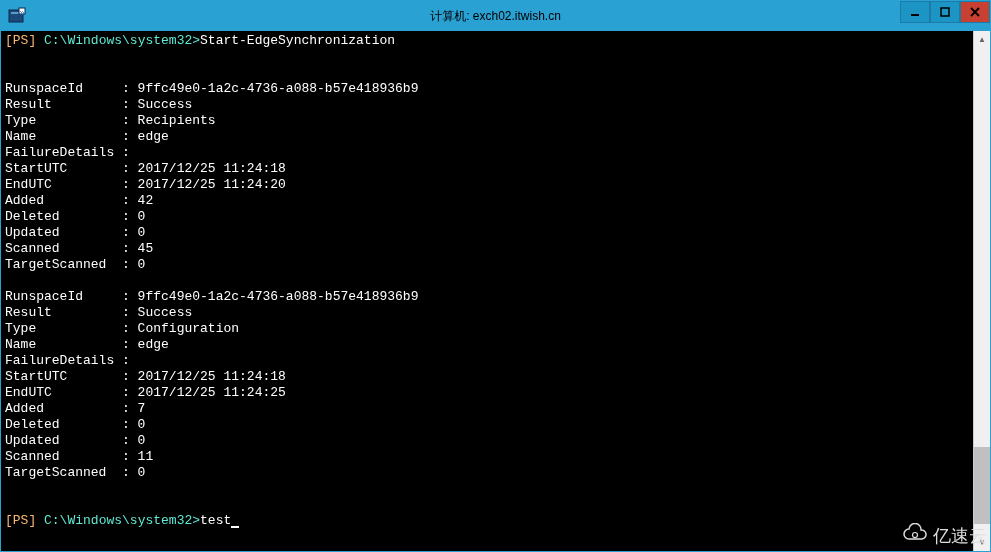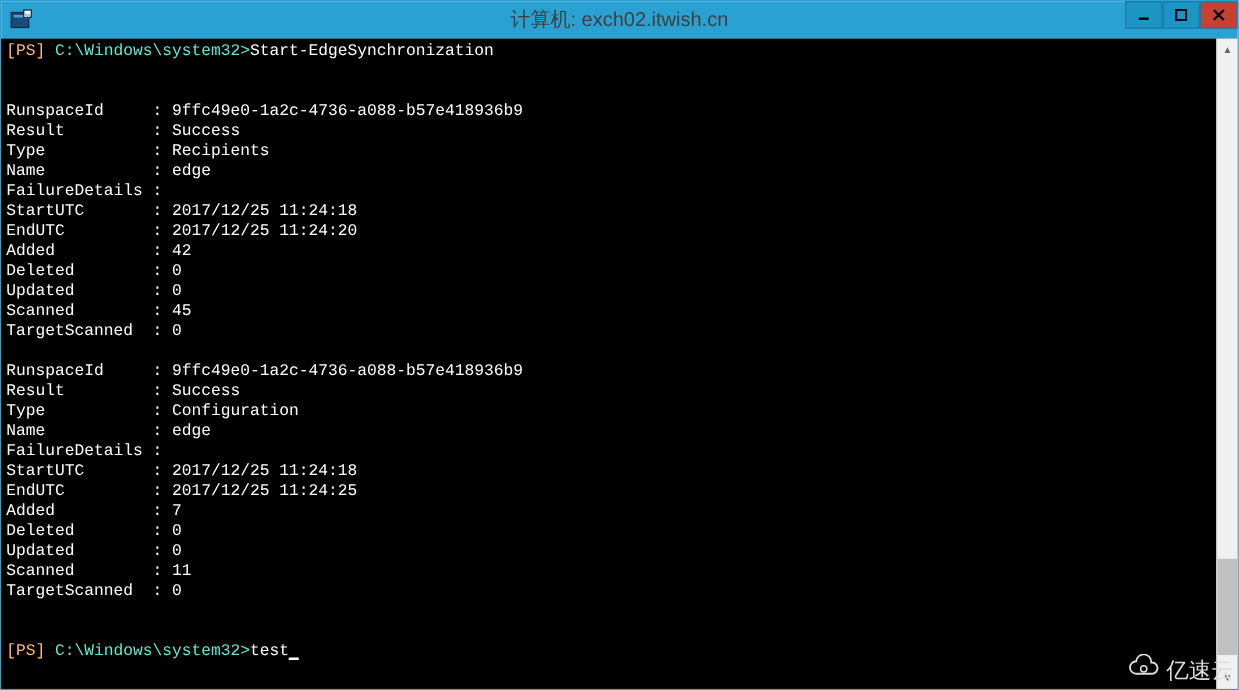--- a/index.html
+++ b/index.html
@@ -30,22 +30,22 @@
       height: 20px;
       margin-left: 6px;
       display: flex;
       align-items: center;
       justify-content: center;
     }
     .titlebar-title {
       position: absolute;
       left: 50%;
       transform: translateX(-50%);
-      color: #404040;
-      font-size: 16px;
+      color: #000000;
+      font-size: 12px;
       white-space: nowrap;
     }
     .win-controls {
       margin-left: auto;
       display: flex;
       height: 100%;
     }
     .win-btn {
       width: 30px;
       height: 22px;

